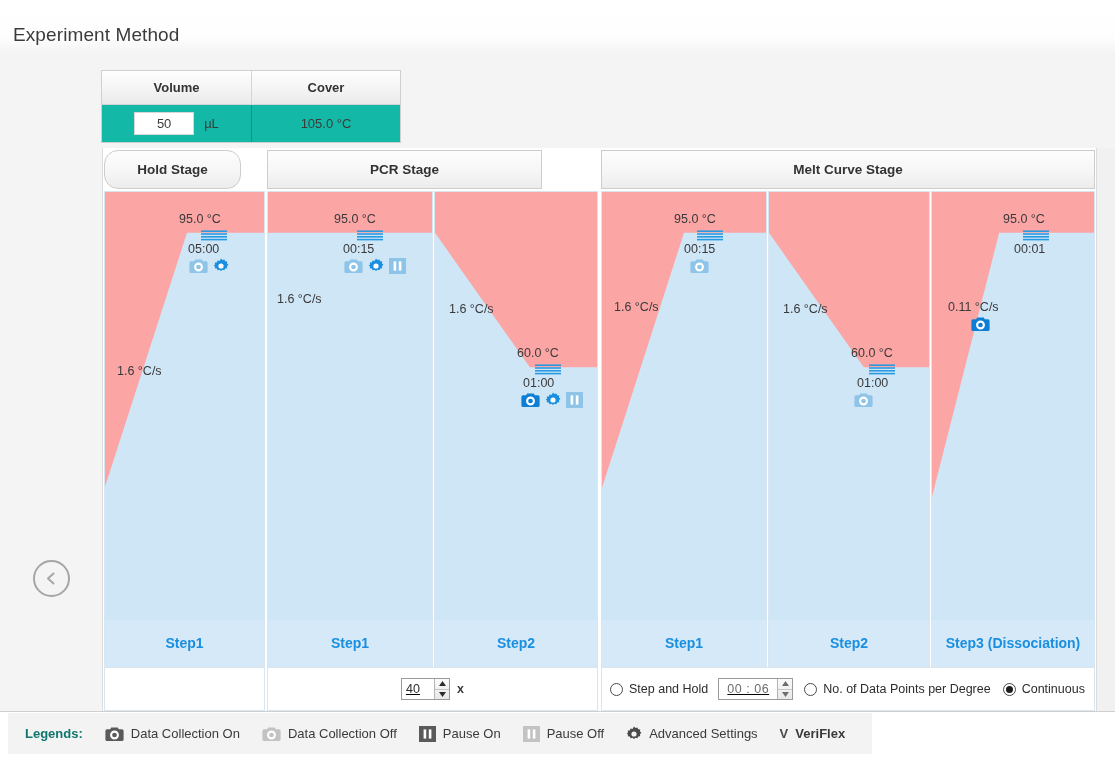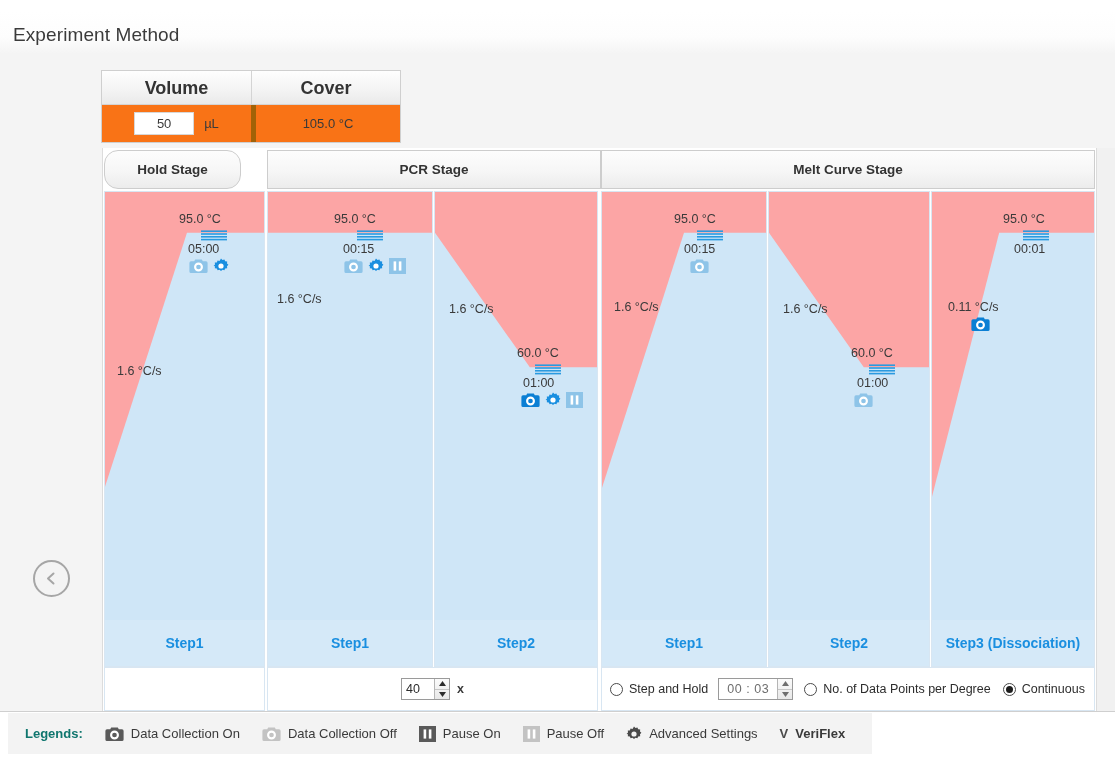--- a/index.html
+++ b/index.html
@@ -28,32 +28,32 @@
     background: #f4f4f4;
   }
   .paramtable {
     position: absolute; left: 101px; top: 17px;
     border: 1px solid #cfcfcf; background: #fff;
     border-collapse: separate;
   }
   .paramtable .hdr-row { display: flex; }
   .paramtable .hdr-cell {
     width: 149px; height: 34px; line-height: 34px; text-align: center;
-    font-size: 18px; font-weight: bold; color: #333;
+    font-size: 13px; font-weight: bold; color: #333;
     background: linear-gradient(to bottom,#fefefe 0%, #f3f3f3 60%, #eaeaea 100%);
     border-bottom: 1px solid #d4d4d4;
   }
   .paramtable .hdr-cell + .hdr-cell { border-left: 1px solid #d4d4d4; width: 149px; }
   .paramtable .val-row { display: flex; }
   .paramtable .val-cell {
     width: 149px; height: 37px;
     display: flex; align-items: center; justify-content: center;
-    font-size: 13px; color: #3a3a3a; background: #f97316;
-  }
-  .paramtable .val-cell + .val-cell { border-left: 5px solid #a16207; }
+    font-size: 13px; color: #3a3a3a; background: #14b8a6;
+  }
+  .paramtable .val-cell + .val-cell { border-left: 1px solid #a16207; }
   .vol-input {
     width: 60px; height: 23px; border: 1px solid #d7d7d7; background: #fff;
     font-size: 13px; color: #3a3a3a; text-align: center;
     font-family: "Liberation Sans", sans-serif;
   }
   .vol-unit { margin-left: 10px; font-size: 13px; color: #3a3a3a; }
 
   
   .leftrail {
     position: absolute; left: 0; top: 148px; width: 103px; height: 563px;
@@ -107,21 +107,21 @@
   .ic { display: block; }
 
   
   .ctrlrow {
     position: absolute; top: 667px; height: 44px;
     background: #ffffff; border: 1px solid #d8e6f2;
     display: flex; align-items: center;
   }
   .spinbox {
     display: inline-flex; align-items: stretch;
-    border: 1px solid #9a9a9a; background: #fff; height: 22px;
+    border: 1px solid #9a9a9a; background: #fff; height: 22px; text-decoration: underline;
   }
   .spinbox .sval {
     width: 32px; padding: 0 4px; font-size: 12.5px; color: #2c2c2c;
     display: flex; align-items: center; justify-content: flex-start;
   }
   .spinbox .sval.wide { width: 58px; justify-content: center; color: #6e6e6e; letter-spacing: .5px; }
   .spin-arrows {
     width: 15px; border-left: 1px solid #b5b5b5;
     background: linear-gradient(to bottom,#fbfbfb,#e8e8e8);
     display: flex; flex-direction: column;
@@ -183,21 +183,21 @@
     <div class="collapse-btn">
       <svg width="15" height="15" viewBox="0 0 15 15">
         <polyline points="9.5,2.5 4,7.5 9.5,12.5" fill="none" stroke="#a6a6a6" stroke-width="2" stroke-linecap="round" stroke-linejoin="round"></polyline>
       </svg>
     </div>
   </div>
 
   <div class="rightrail"></div>
 
   <div class="stageheader" style="left:104px;width:137px;border-radius:14px;">Hold Stage</div>
-  <div class="stageheader" style="left:267px;width:334px;">PCR Stage</div>
+  <div class="stageheader" style="left:267px;width:275px;">PCR Stage</div>
   <div class="stageheader" style="left:601px;width:494px;">Melt Curve Stage</div>
 
   <div class="stepcol" style="left:104px;width:161px;">
     <svg class="plot" viewBox="0 0 161 476" preserveAspectRatio="none">
       <polygon points="0,296 83,41 161,41 161,476 0,476" fill="#cfe6f7"></polygon>
     </svg>
     <div class="anno temp-txt" style="left:74px;top:20px;">95.0 °C</div>
     <svg class="anno lines-icon" style="left:96px;top:38px;" width="26" height="12" viewBox="0 0 26 12">
       <g stroke="#2a9ae0" stroke-width="1.6">
         <line x1="0" y1="1.2" x2="26" y2="1.2"></line>
@@ -380,21 +380,21 @@
     </div>
     <span class="x-label">x</span>
   </div>
 
   <div class="ctrlrow" style="left:601px;width:494px;padding-left:8px;gap:0;">
     <div class="radio-item">
       <span class="radio"></span>
       <span>Step and Hold</span>
     </div>
     <div class="spinbox" style="margin-left:10px;">
-      <div class="sval wide">00 : 03</div>
+      <div class="sval wide">00 : 06</div>
       <div class="spin-arrows">
         <div>
           <svg width="7" height="5" viewBox="0 0 7 5">
             <polygon points="3.5,0 7,5 0,5" fill="#6e6e6e"></polygon>
             </svg>
         </div>
         <div>
           <svg width="7" height="5" viewBox="0 0 7 5">
             <polygon points="0,0 7,0 3.5,5" fill="#6e6e6e"></polygon>
             </svg>

